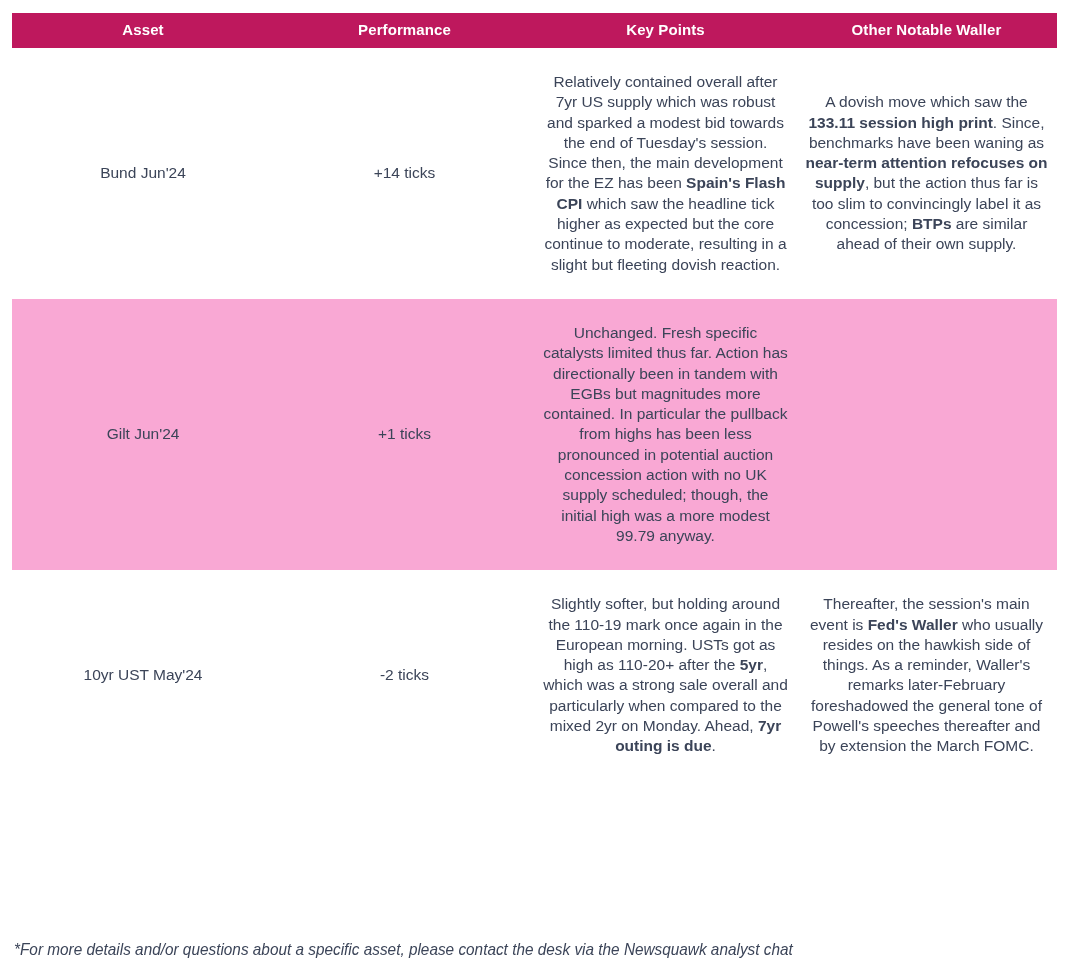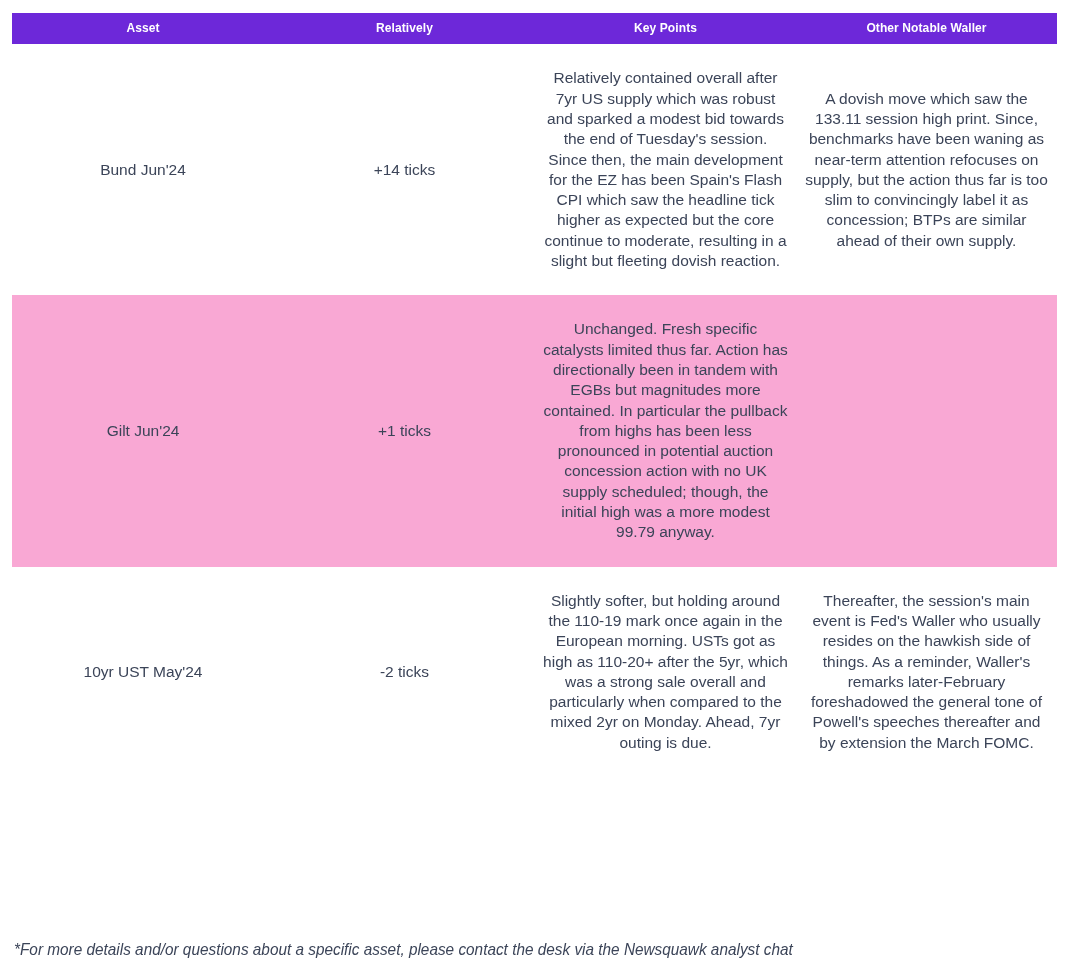--- a/index.html
+++ b/index.html
@@ -22,23 +22,23 @@
   }
   table.asset-table {
     position: absolute;
     left: 12px;
     top: 13px;
     width: 1045px;
     border-collapse: collapse;
     table-layout: fixed;
   }
   table.asset-table thead th {
-    background: #6d28d9;
+    background: #be185d;
     color: #ffffff;
-    font-size: 12px;
+    font-size: 15px;
     font-weight: bold;
     text-align: center;
     padding: 8px 4px 9px 4px;
     letter-spacing: 0.1px;
     line-height: 1.2;
   }
   col.c-asset       { width: 262px; }
   col.c-perf        { width: 261px; }
   col.c-key         { width: 261px; }
   col.c-other       { width: 261px; }
@@ -61,21 +61,21 @@
   td.cell-asset, td.cell-perf {
     white-space: nowrap;
   }
   td.cell-key, td.cell-other {
     padding-left: 14px;
     padding-right: 14px;
   }
   td.cell-key p, td.cell-other p {
     margin: 0;
   }
-  .b { font-weight: normal; }
+  .b { font-weight: bold; }
 
   .footnote {
     position: absolute;
     left: 14px;
     top: 938px;
     width: 1040px;
     font-family: "Liberation Sans", sans-serif;
     font-style: italic;
     font-size: 16.5px;
     line-height: 22px;
@@ -93,21 +93,21 @@
   <table class="asset-table">
     <colgroup>
       <col class="c-asset">
       <col class="c-perf">
       <col class="c-key">
       <col class="c-other">
     </colgroup>
     <thead>
       <tr>
         <th>Asset</th>
-        <th>Relatively</th>
+        <th>Performance</th>
         <th>Key Points</th>
         <th>Other Notable Waller</th>
       </tr>
     </thead>
     <tbody id="table-body">
         <tr class="row-plain">
           <td class="cell-asset">Bund Jun'24</td>
           <td class="cell-perf">+14 ticks</td>
           <td class="cell-key">
             <p><span>Relatively contained overall after 7yr US supply which was robust and sparked a modest bid towards the end of Tuesday's session. Since then, the main development for the EZ has been </span><strong class="b">Spain's Flash CPI</strong><span> which saw the headline tick higher as expected but the core continue to moderate, resulting in a slight but fleeting dovish reaction.</span></p>

